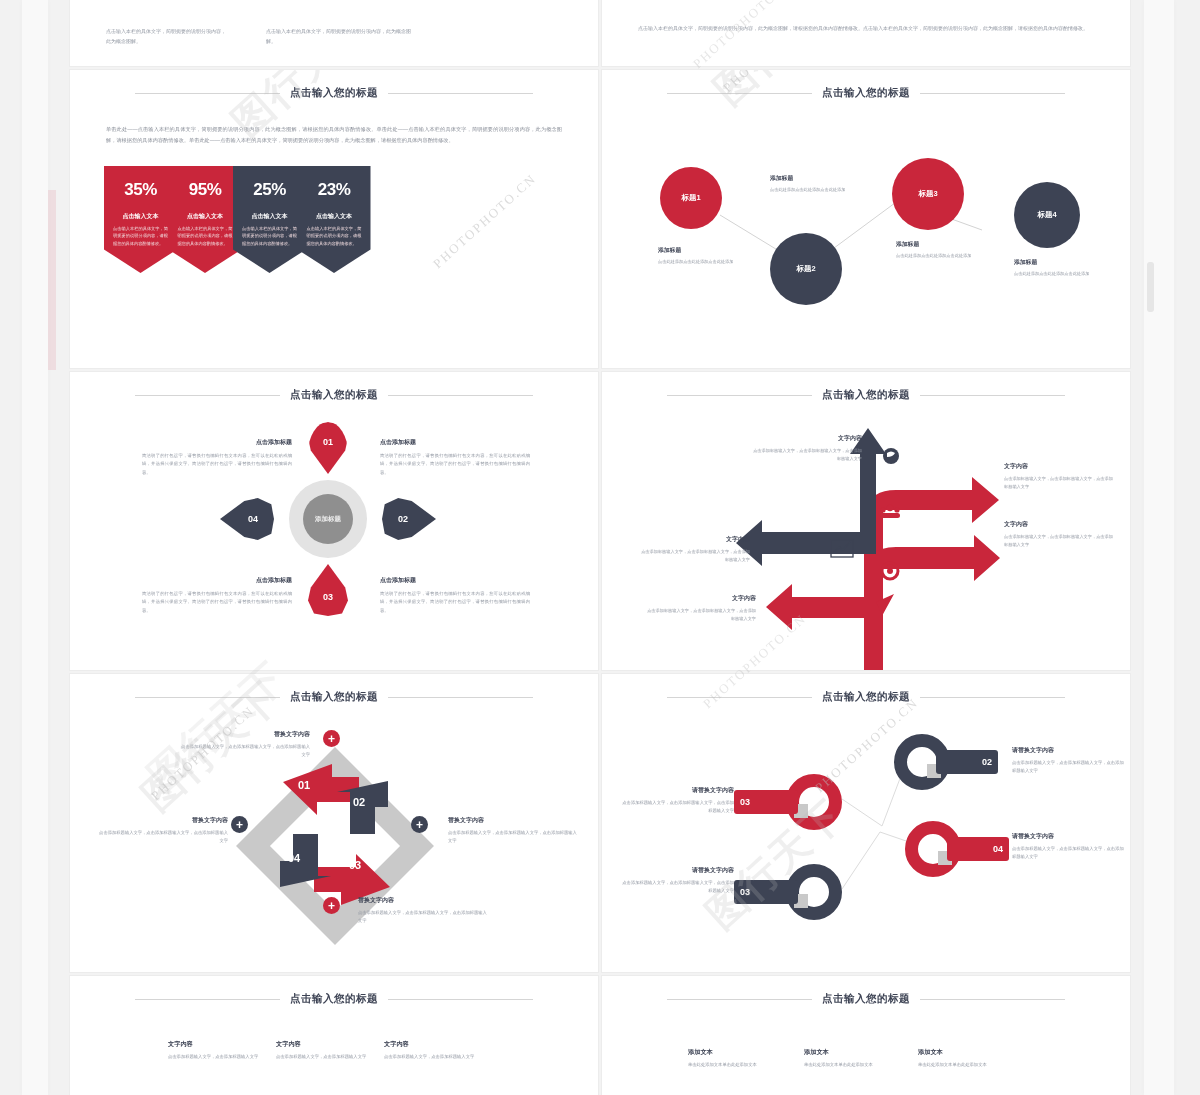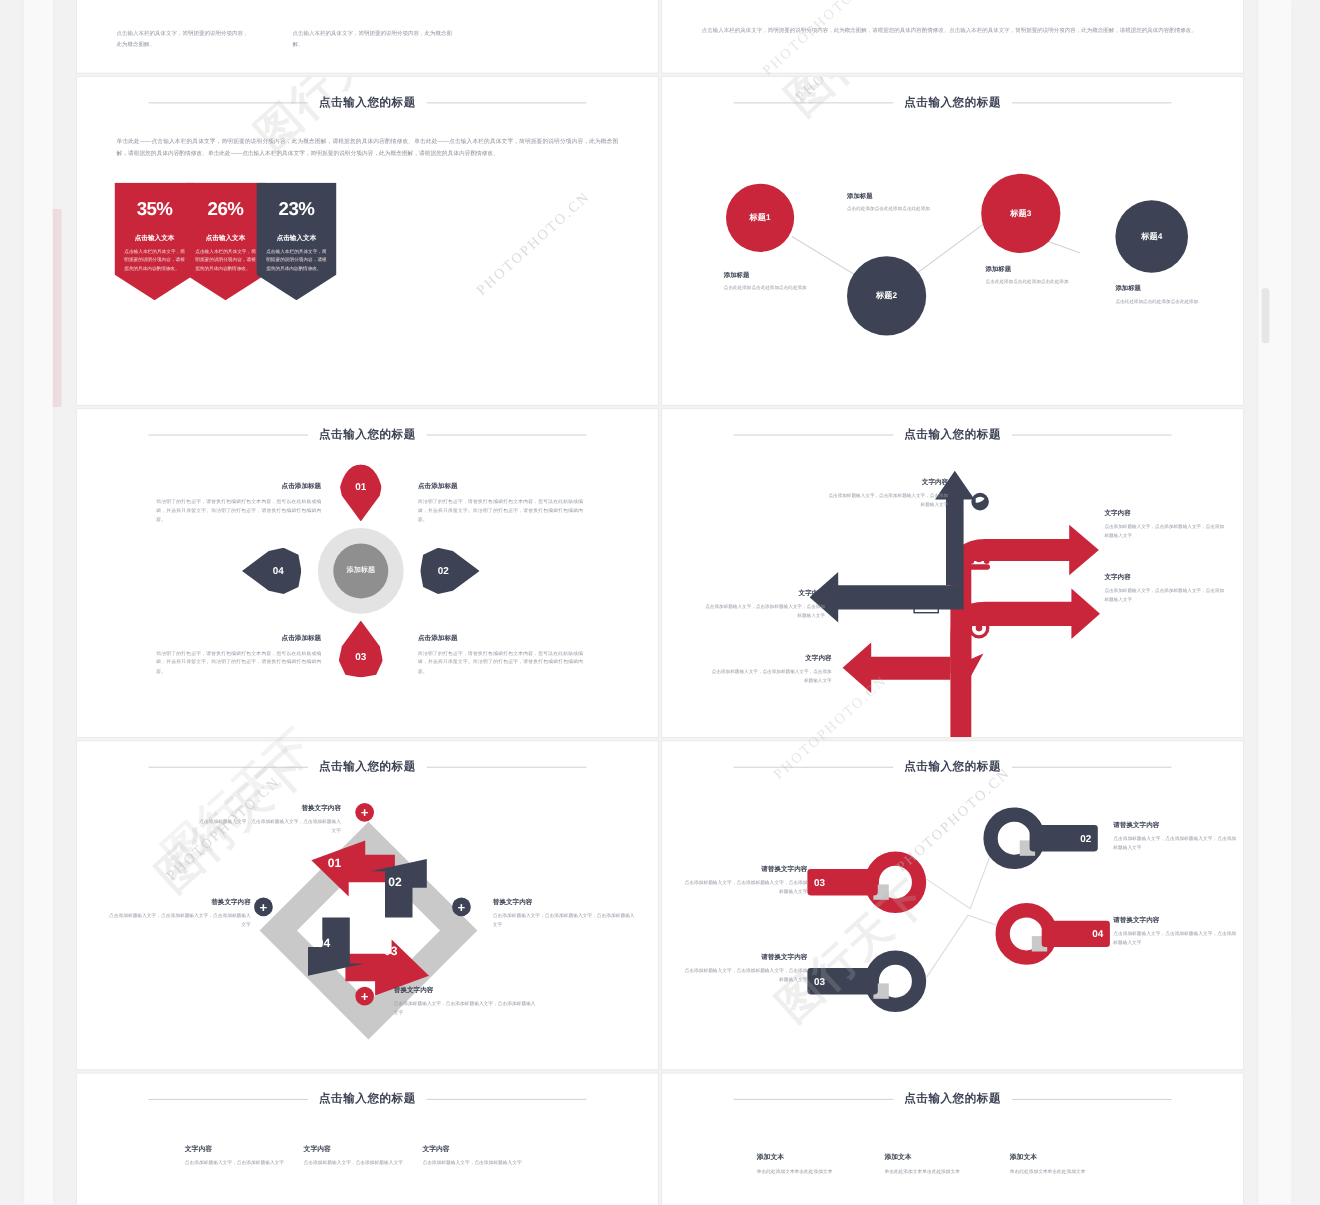--- a/index.html
+++ b/index.html
@@ -179,21 +179,28 @@
         <div class="pennant-row">
           <div class="pennant">
             <div class="flag red">
               <div class="pct">35%</div>
               <div class="ph">点击输入文本</div>
               <div class="pb">点击输入本栏的具体文字，简明扼要的说明分项内容，请根据您的具体内容酌情修改。</div>
             </div>
           </div>
           <div class="pennant">
             <div class="flag red">
-              <div class="pct">26%</div>
+              <div class="pct">95%</div>
+              <div class="ph">点击输入文本</div>
+              <div class="pb">点击输入本栏的具体文字，简明扼要的说明分项内容，请根据您的具体内容酌情修改。</div>
+            </div>
+          </div>
+          <div class="pennant">
+            <div class="flag navy">
+              <div class="pct">25%</div>
               <div class="ph">点击输入文本</div>
               <div class="pb">点击输入本栏的具体文字，简明扼要的说明分项内容，请根据您的具体内容酌情修改。</div>
             </div>
           </div>
           <div class="pennant">
             <div class="flag navy">
               <div class="pct">23%</div>
               <div class="ph">点击输入文本</div>
               <div class="pb">点击输入本栏的具体文字，简明扼要的说明分项内容，请根据您的具体内容酌情修改。</div>
             </div>

